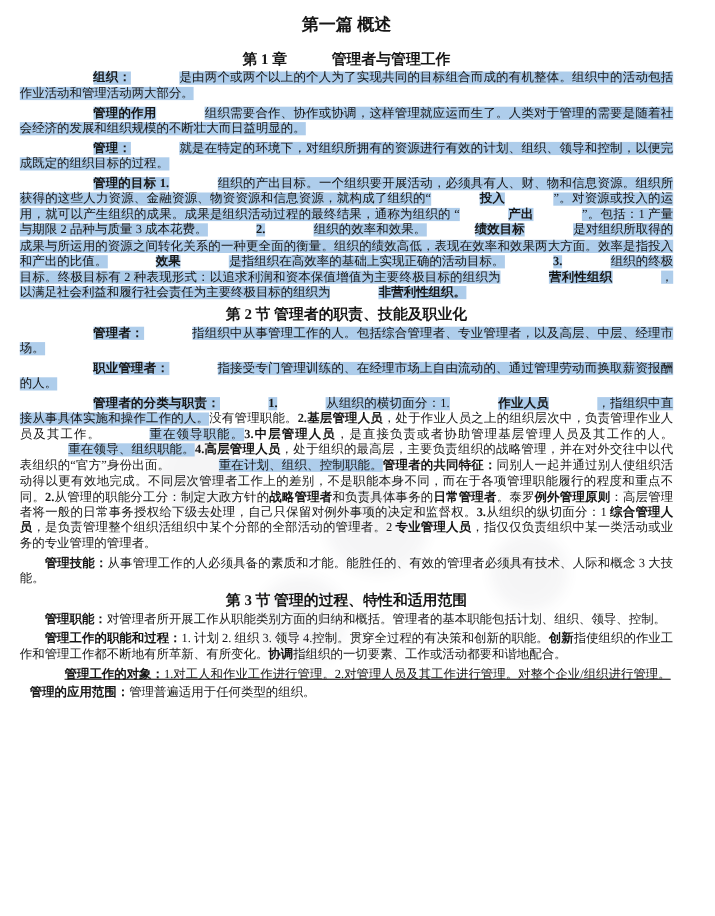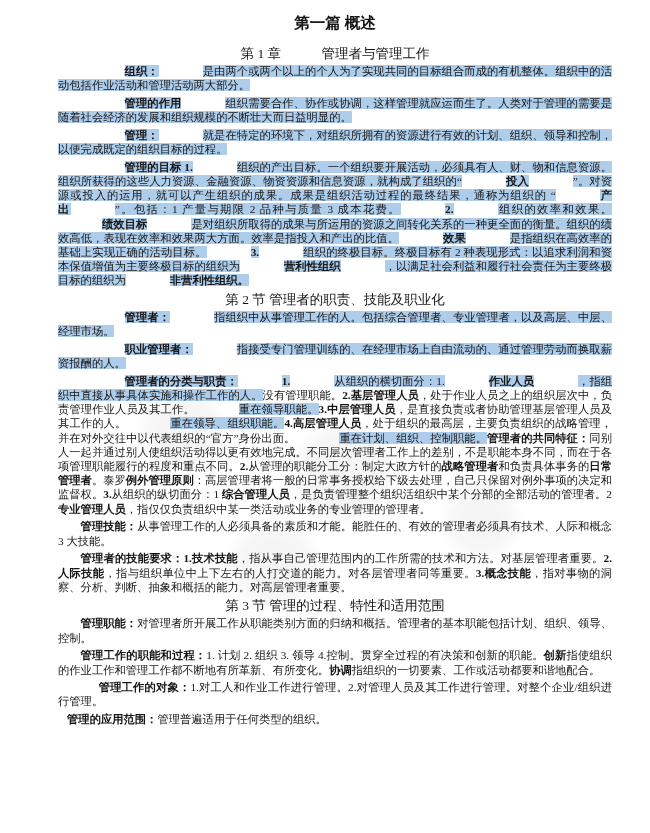--- a/index.html
+++ b/index.html
@@ -5,41 +5,41 @@
   html, body { margin:0; padding:0; }
   body {
     width:650px; height:833px; overflow:hidden;
     background:#ffffff;
     font-family:"Liberation Serif","DejaVu Serif",serif;
     color:#161616;
     position:relative;
   }
   .page {
     position:relative;
-    padding:13px 38px 0 58px;
+    padding:13px 38px 0 18px;
     z-index:1;
   }
   .part-title {
     text-align:center; font-weight:bold;
     font-size:15.5px; line-height:19px;
     margin:0 0 13px 0;
   }
   .chapter-heading, .section-heading {
-    text-align:center; font-weight:normal;
+    text-align:center; font-weight:bold;
     font-size:13.5px; line-height:17px;
     margin:1px 0 2px 0;
   }
   p.paragraph {
     margin:0 0 3.5px 0;
     font-size:11.3px;
     line-height:14.2px;
     text-align:justify;
     text-indent:2em;
   }
-  p.indent-large { text-indent:3.6em; }
+  p.indent-large { text-indent:3.6em;text-decoration:underline; }
   p.indent-small { text-indent:0.8em; }
   .b { font-weight:bold; }
   .hl { background:#aecdeb;margin-left:44px; }
   
   .watermark {
     position:absolute; left:90px; top:340px; width:460px; height:300px;
     z-index:0; opacity:0.05; pointer-events:none;
     background:
       radial-gradient(circle at 20% 30%, #556 0 38px, transparent 40px),
       radial-gradient(circle at 55% 45%, #556 0 46px, transparent 48px),
@@ -59,20 +59,19 @@
       <div class="chapter-heading"><span>第 1 章　　　管理者与管理工作</span></div>
       <p class="paragraph"><span class="b hl">组织：</span><span class="hl">是由两个或两个以上的个人为了实现共同的目标组合而成的有机整体。组织中的活动包括作业活动和管理活动两大部分。</span></p>
       <p class="paragraph"><span class="b hl">管理的作用</span><span class="hl">组织需要合作、协作或协调，这样管理就应运而生了。人类对于管理的需要是随着社会经济的发展和组织规模的不断壮大而日益明显的。</span></p>
       <p class="paragraph"><span class="b hl">管理：</span><span class="hl">就是在特定的环境下，对组织所拥有的资源进行有效的计划、组织、领导和控制，以便完成既定的组织目标的过程。</span></p>
       <p class="paragraph"><span class="b hl">管理的目标 1.</span><span class="hl">组织的产出目标。一个组织要开展活动，必须具有人、财、物和信息资源。组织所获得的这些人力资源、金融资源、物资资源和信息资源，就构成了组织的“</span><span class="b hl">投入</span><span class="hl">”。对资源或投入的运用，就可以产生组织的成果。成果是组织活动过程的最终结果，通称为组织的 “</span><span class="b hl">产出</span><span class="hl">”。包括：1 产量与期限 2 品种与质量 3 成本花费。</span><span class="b hl">2.</span><span class="hl">组织的效率和效果。</span><span class="b hl">绩效目标</span><span class="hl">是对组织所取得的成果与所运用的资源之间转化关系的一种更全面的衡量。组织的绩效高低，表现在效率和效果两大方面。效率是指投入和产出的比值。</span><span class="b hl">效果</span><span class="hl">是指组织在高效率的基础上实现正确的活动目标。</span><span class="b hl">3.</span><span class="hl">组织的终极目标。终极目标有 2 种表现形式：以追求利润和资本保值增值为主要终极目标的组织为</span><span class="b hl">营利性组织</span><span class="hl">，以满足社会利益和履行社会责任为主要终极目标的组织为</span><span class="b hl">非营利性组织。</span></p>
       <div class="section-heading"><span>第 2 节 管理者的职责、技能及职业化</span></div>
       <p class="paragraph"><span class="b hl">管理者：</span><span class="hl">指组织中从事管理工作的人。包括综合管理者、专业管理者，以及高层、中层、经理市场。</span></p>
       <p class="paragraph"><span class="b hl">职业管理者：</span><span class="hl">指接受专门管理训练的、在经理市场上自由流动的、通过管理劳动而换取薪资报酬的人。</span></p>
       <p class="paragraph"><span class="b hl">管理者的分类与职责：</span><span class="b hl">1.</span><span class="hl">从组织的横切面分：1.</span><span class="b hl">作业人员</span><span class="hl">，指组织中直接从事具体实施和操作工作的人。</span><span>没有管理职能。</span><span class="b">2.</span><span class="b">基层管理人员</span><span>，处于作业人员之上的组织层次中，负责管理作业人员及其工作。</span><span class="hl">重在领导职能。</span><span class="b">3.</span><span class="b">中层管理人员</span><span>，是直接负责或者协助管理基层管理人员及其工作的人。</span><span class="hl">重在领导、组织职能。</span><span class="b">4.</span><span class="b">高层管理人员</span><span>，处于组织的最高层，主要负责组织的战略管理，并在对外交往中以代表组织的“官方”身份出面。</span><span class="hl">重在计划、组织、控制职能。</span><span class="b">管理者的共同特征：</span><span>同别人一起并通过别人使组织活动得以更有效地完成。不同层次管理者工作上的差别，不是职能本身不同，而在于各项管理职能履行的程度和重点不同。</span><span class="b">2.</span><span>从管理的职能分工分：制定大政方针的</span><span class="b">战略管理者</span><span>和负责具体事务的</span><span class="b">日常管理者</span><span>。泰罗</span><span class="b">例外管理原则</span><span>：高层管理者将一般的日常事务授权给下级去处理，自己只保留对例外事项的决定和监督权。</span><span class="b">3.</span><span>从组织的纵切面分：1 </span><span class="b">综合管理人员</span><span>，是负责管理整个组织活组织中某个分部的全部活动的管理者。2 </span><span class="b">专业管理人员</span><span>，指仅仅负责组织中某一类活动或业务的专业管理的管理者。</span></p>
       <p class="paragraph"><span class="b">管理技能：</span><span>从事管理工作的人必须具备的素质和才能。能胜任的、有效的管理者必须具有技术、人际和概念 3 大技能。</span></p>
-      <p class="paragraph"><span class="b">管理者的技能要求：</span><span class="b">1.技术技能</span><span>，指从事自己管理范围内的工作所需的技术和方法。对基层管理者重要。</span><span class="b">2.人际技能</span><span>，指与组织单位中上下左右的人打交道的能力。对各层管理者同等重要。</span><span class="b">3.概念技能</span><span>，指对事物的洞察、分析、判断、抽象和概括的能力。对高层管理者重要。</span></p>
       <div class="section-heading"><span>第 3 节 管理的过程、特性和适用范围</span></div>
       <p class="paragraph"><span class="b">管理职能：</span><span>对管理者所开展工作从职能类别方面的归纳和概括。管理者的基本职能包括计划、组织、领导、控制。</span></p>
       <p class="paragraph"><span class="b">管理工作的职能和过程：</span><span>1. 计划 2. 组织 3. 领导 4.控制。贯穿全过程的有决策和创新的职能。</span><span class="b">创新</span><span>指使组织的作业工作和管理工作都不断地有所革新、有所变化。</span><span class="b">协调</span><span>指组织的一切要素、工作或活动都要和谐地配合。</span></p>
       <p class="paragraph indent-large"><span class="b">管理工作的对象：</span><span>1.对工人和作业工作进行管理。2.对管理人员及其工作进行管理。对整个企业/组织进行管理。</span></p>
       <p class="paragraph indent-small"><span class="b">管理的应用范围：</span><span>管理普遍适用于任何类型的组织。</span></p>
     </div>
 </div>
 
 </body></html>

